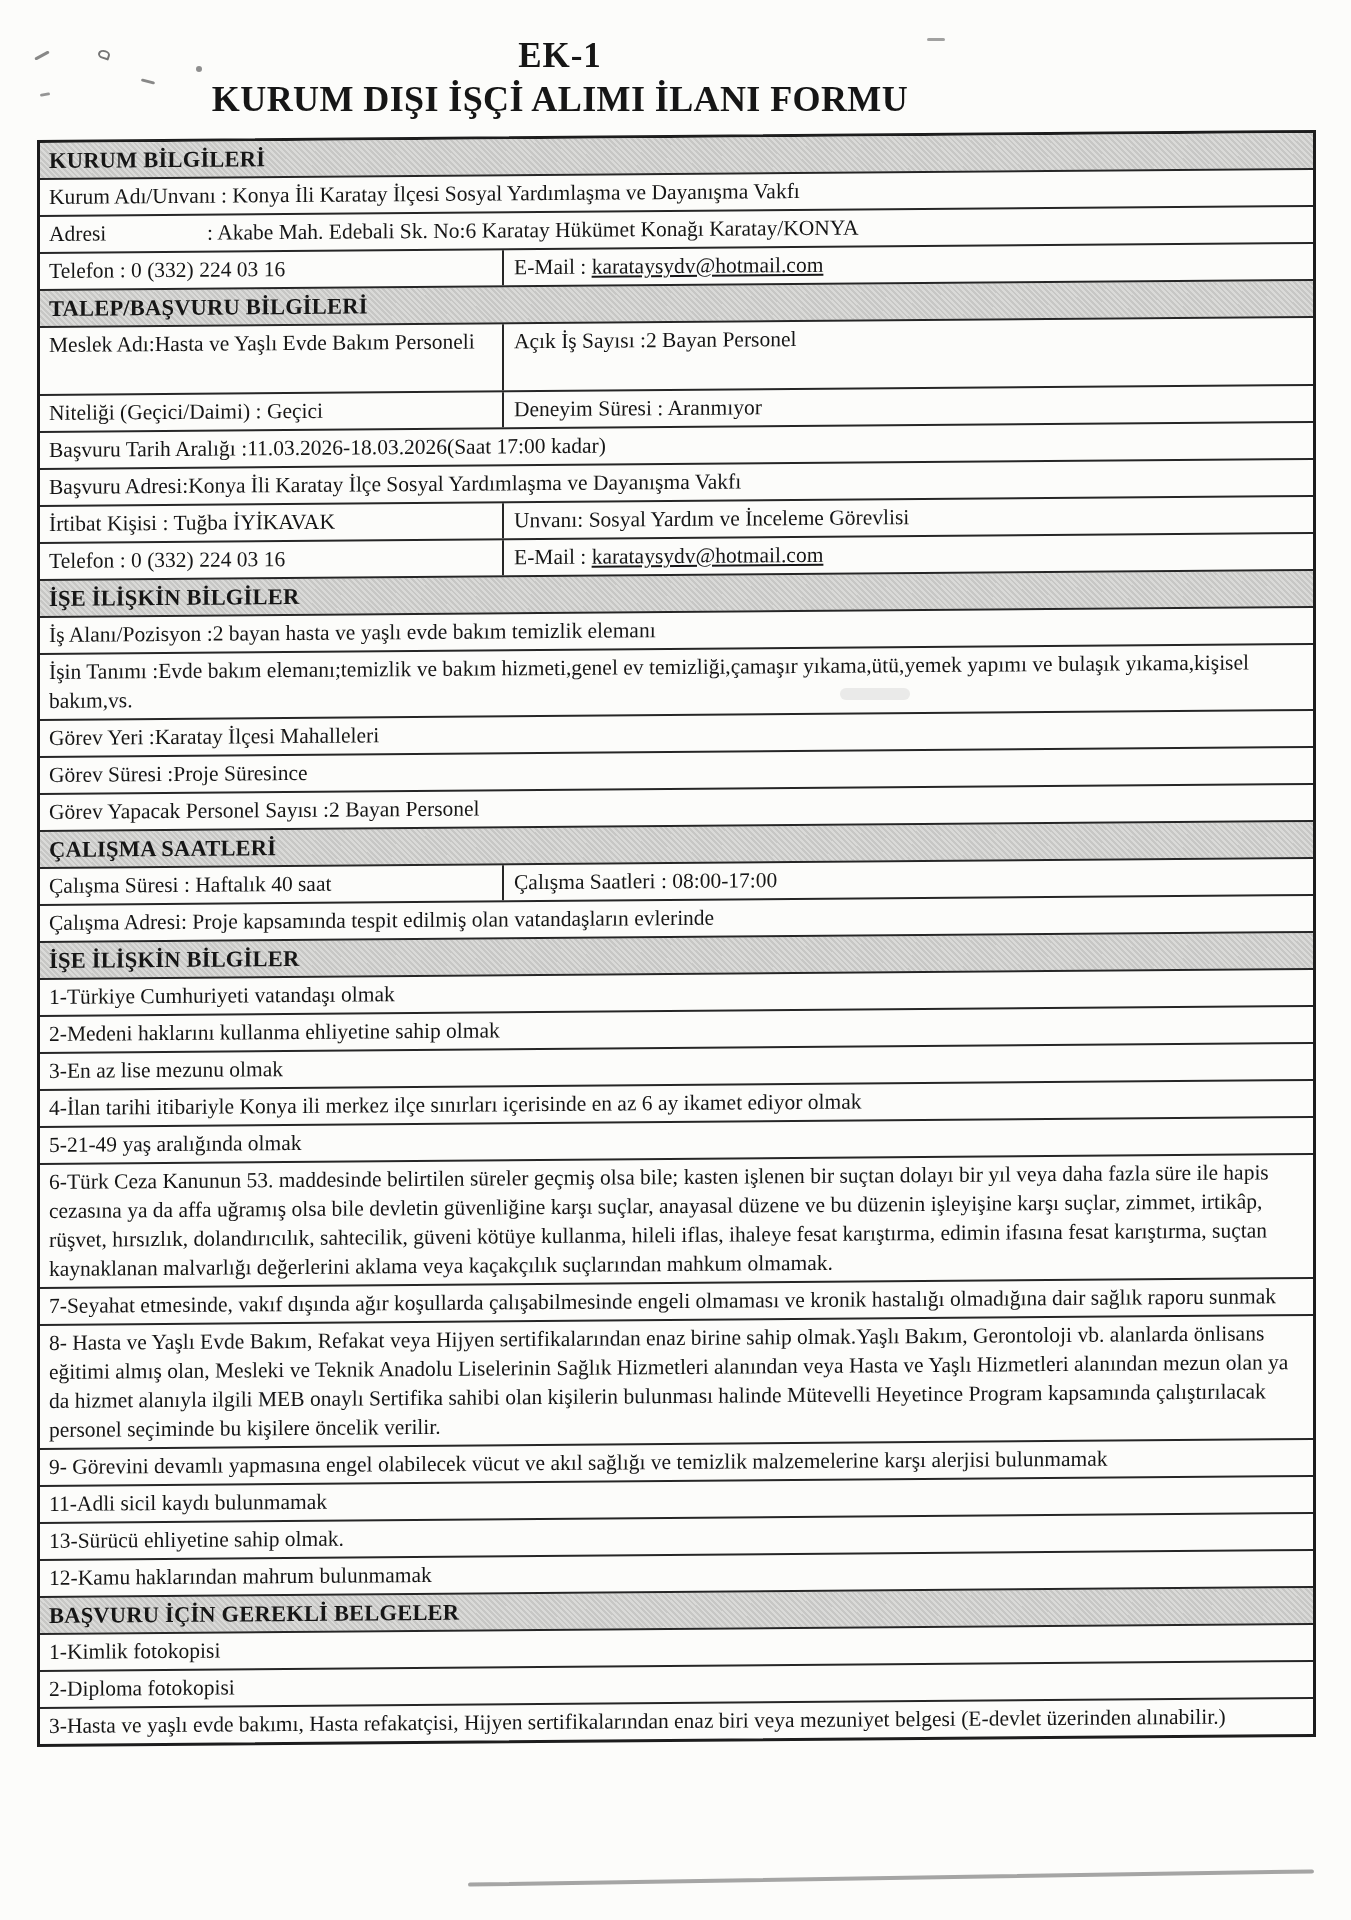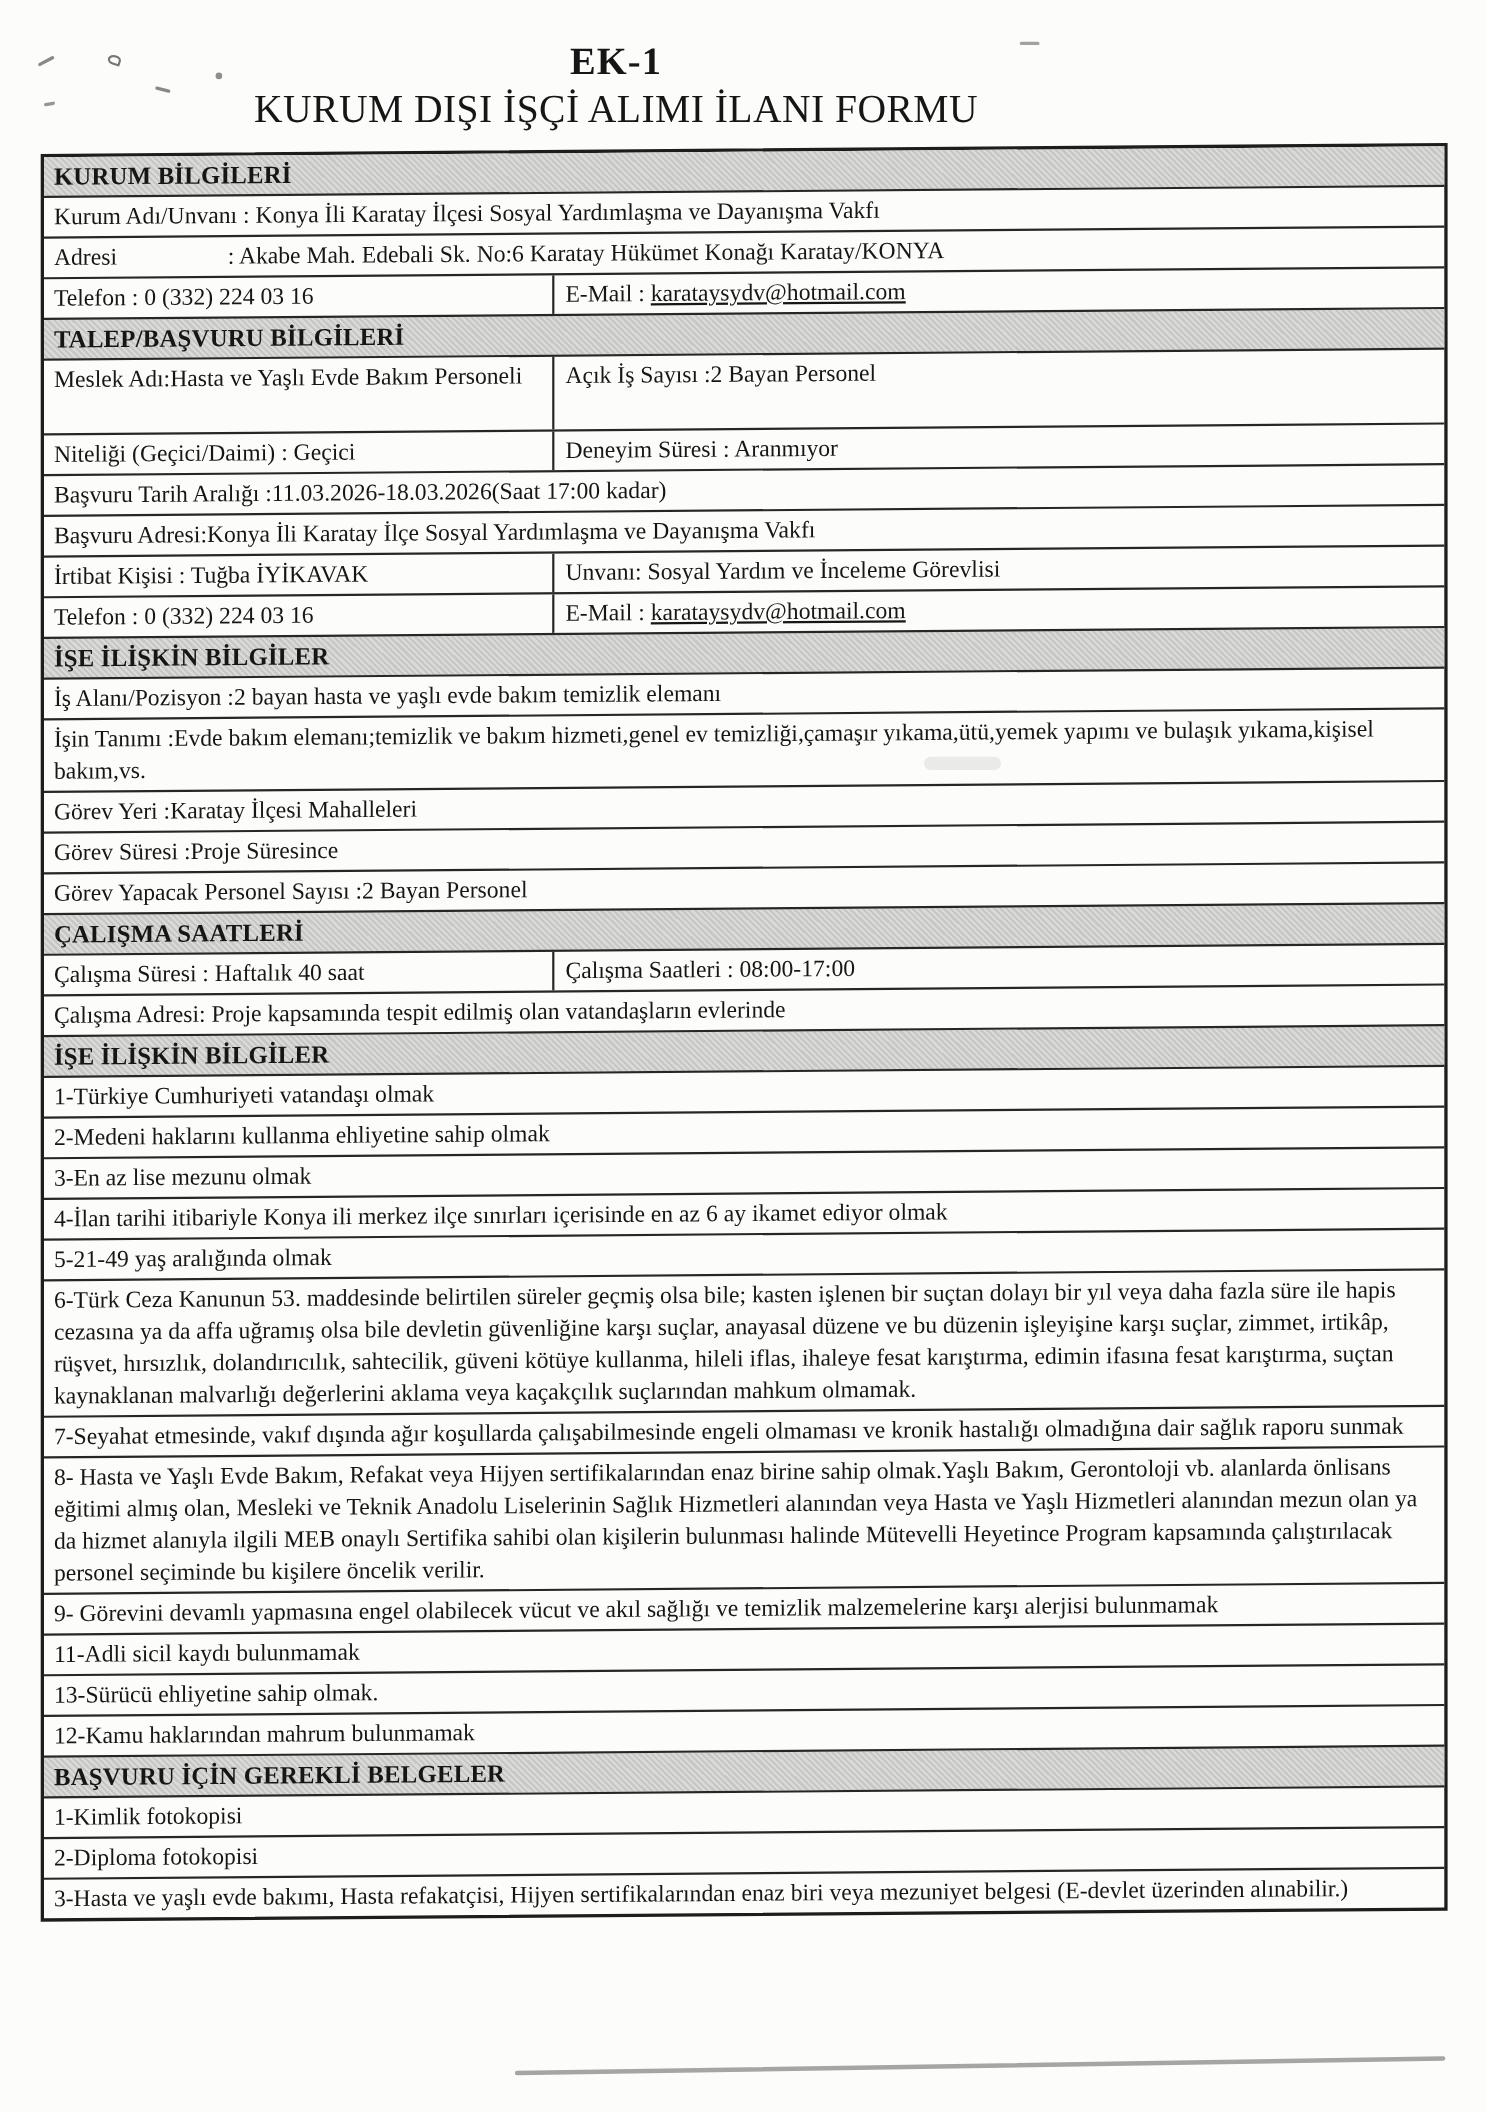--- a/index.html
+++ b/index.html
@@ -19,21 +19,21 @@
     text-align: center;
   }
   .form-code {
     font-size: 35px;
     font-weight: 700;
     letter-spacing: 1px;
     font-family: Liberation Serif, serif;
   }
   .doc-title {
     font-size: 36px;
-    font-weight: 400;
+    font-weight: 700;
     margin: 2px 0 0 0;
     letter-spacing: 0.4px;
   }
   .form-table {
     position: absolute;
     left: 37px;
     top: 140px;
     width: 1279px;
     border: 3px solid #1d1d1d;
     transform: skewY(-0.45deg);

